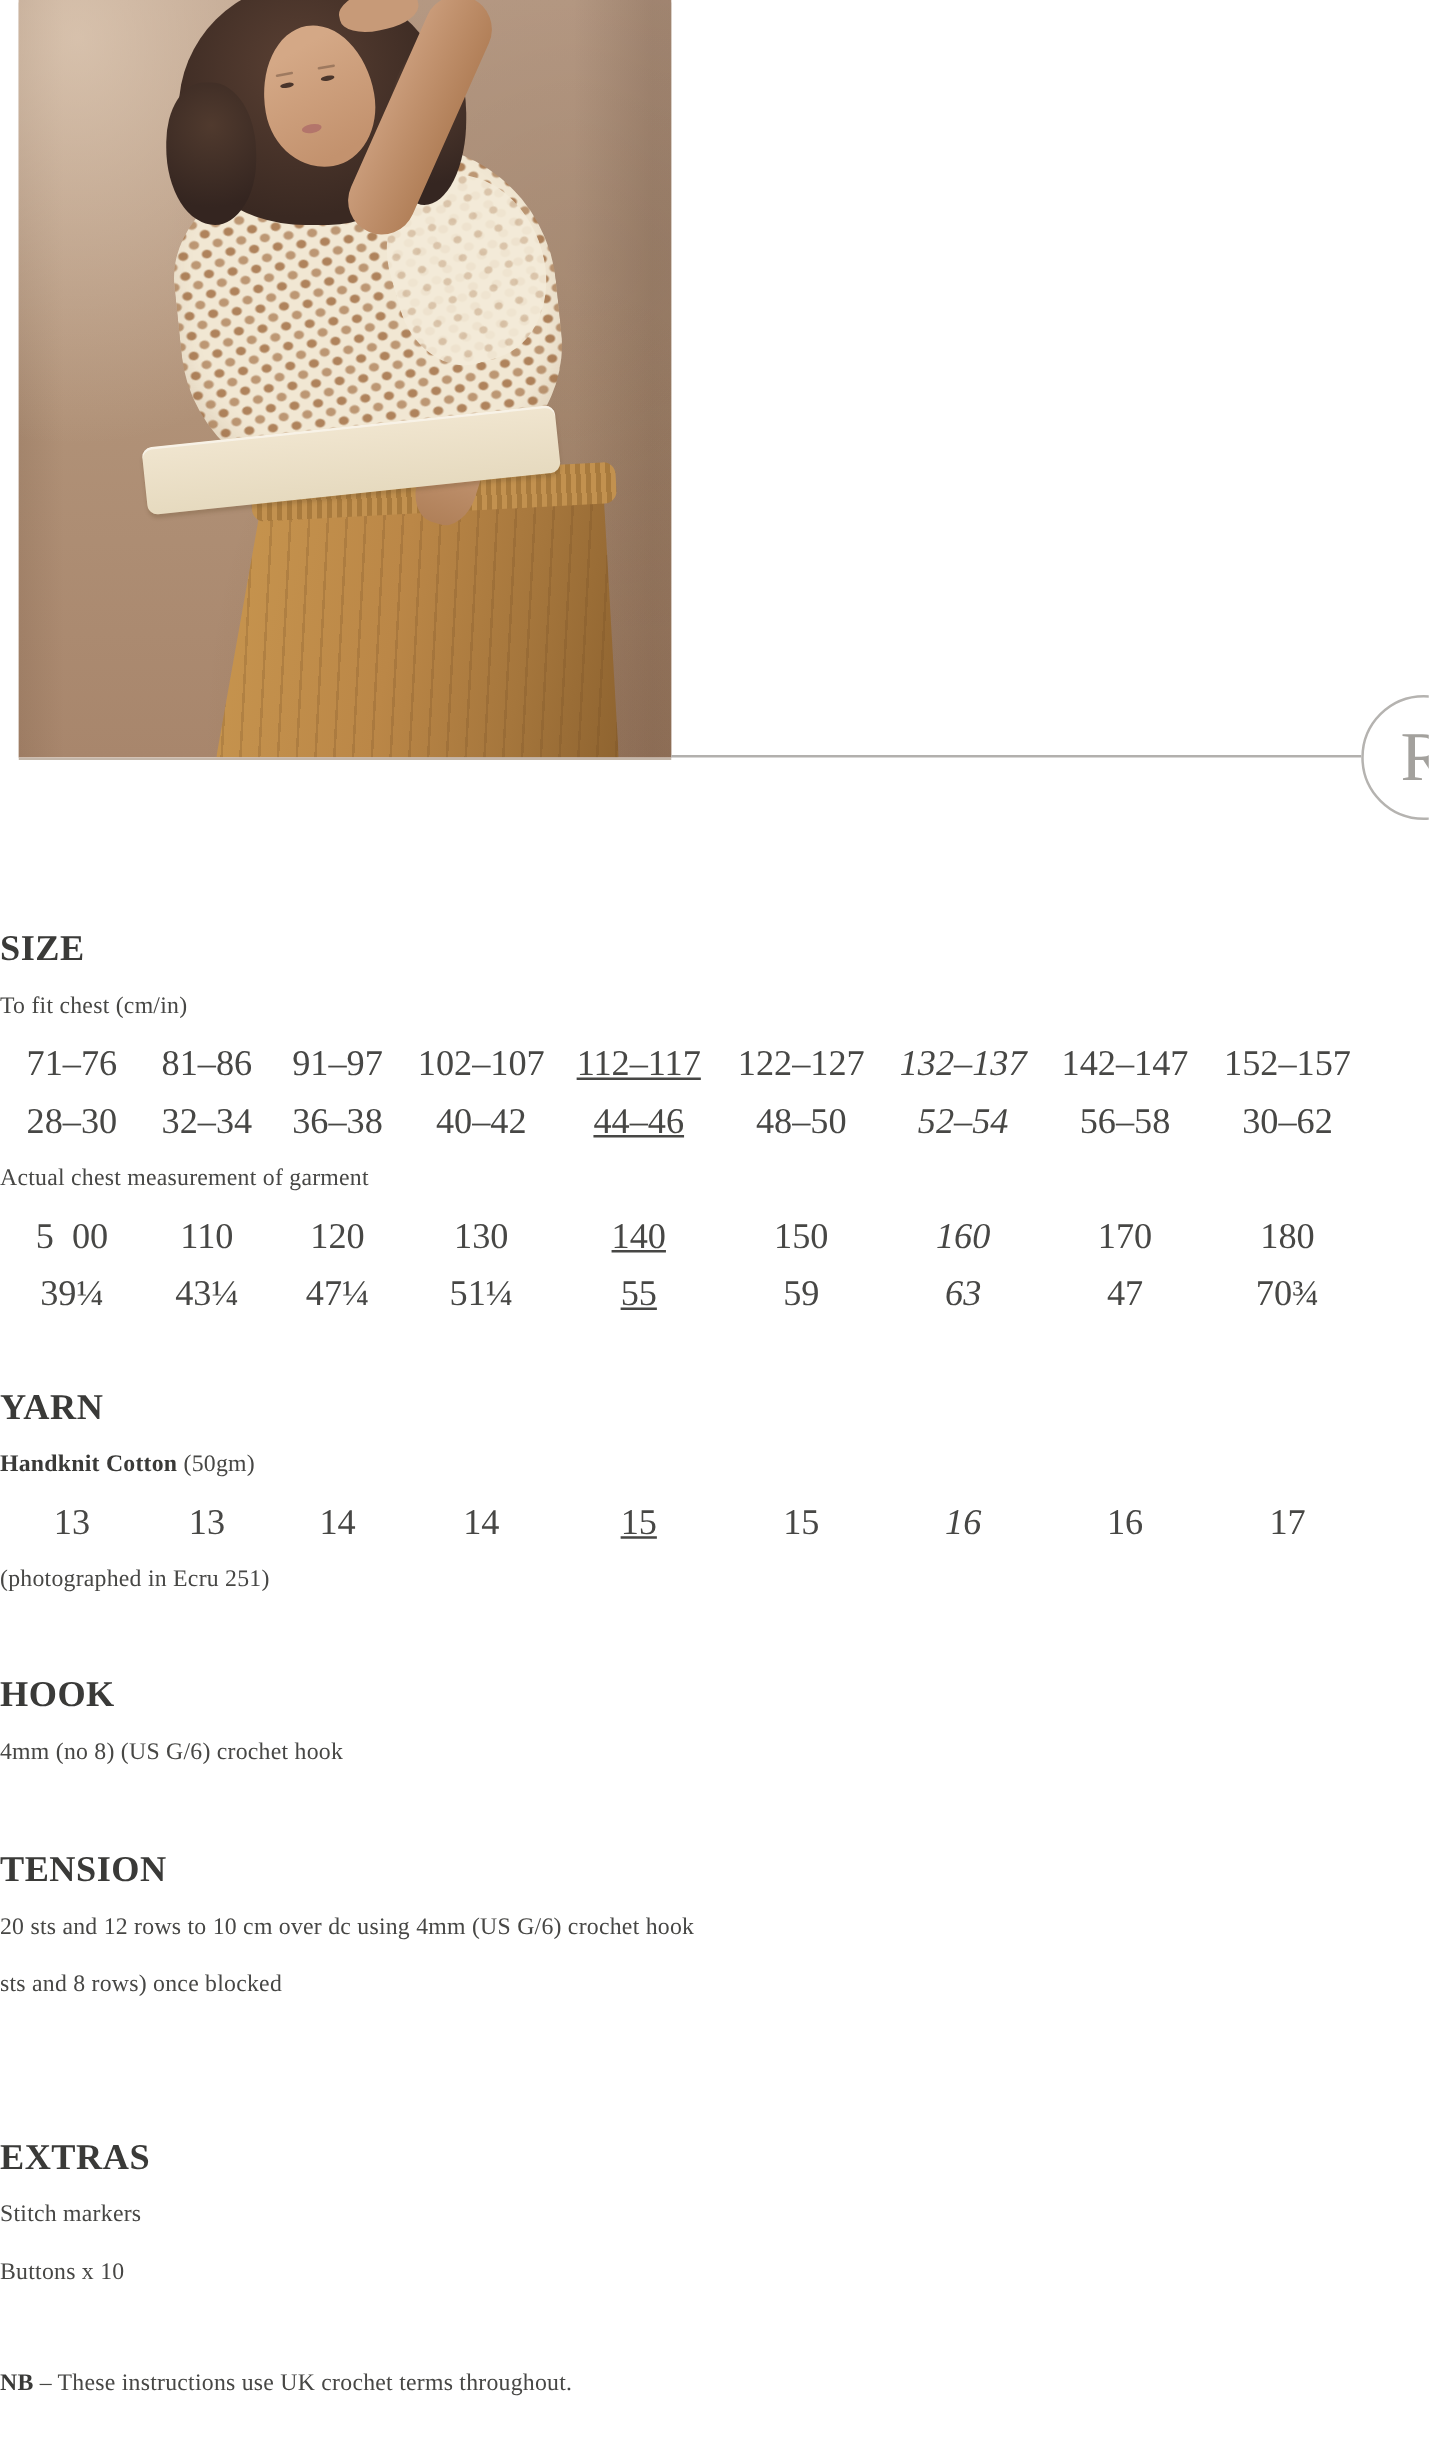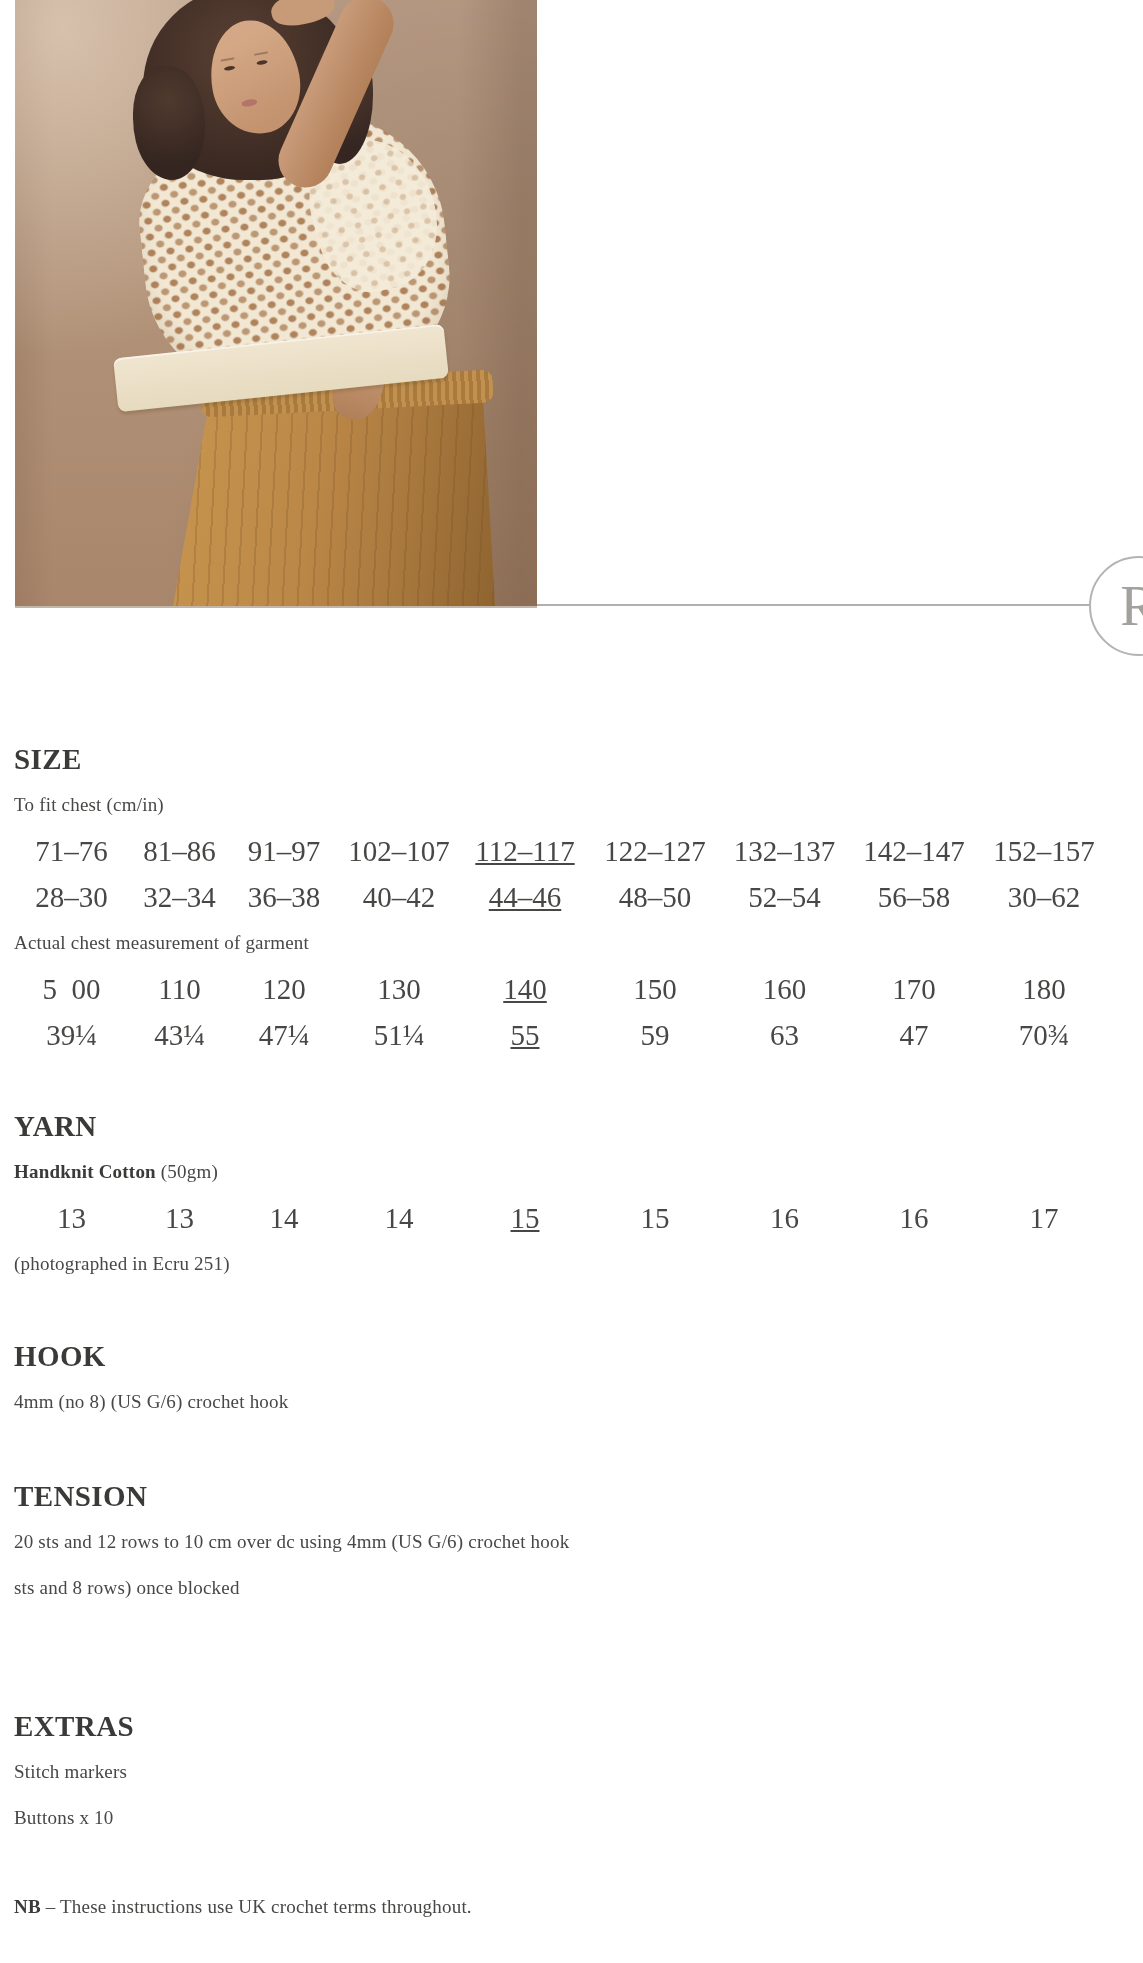--- a/index.html
+++ b/index.html
@@ -94,27 +94,27 @@
   
   .rule{position:absolute;left:537px;top:604px;width:552px;height:2px;background:#b2b0ad;}
   .badge{
     position:absolute;left:1089px;top:556px;width:96px;height:96px;
     border:2px solid #b5b3b0;border-radius:50%;background:#ffffff;
     display:flex;align-items:center;justify-content:center;
     font-size:56px;color:#a3a19d;
   }
 
   
-  section, .nbline{position:absolute;left:14px;width:1110px;}
+  section, .nbline{position:absolute;left:0;width:1110px;}
   h2{margin:0;font-size:29px;line-height:46px;font-weight:bold;color:#3a3a38;letter-spacing:.4px;}
   p{margin:0;font-size:19px;line-height:46px;letter-spacing:.2px;}
   .trow{display:flex;width:1095px;height:46px;line-height:46px;font-size:29px;}
   .c{display:block;text-align:center;white-space:pre;}
   .c1{width:115px;} .c2{width:101px;text-align:center;} .c3{width:108px;} .c4{width:122px;}
-  .c5{width:130px;text-decoration:underline;} .c6{width:130px;} .c7{width:129px;} .c8{width:130px;} .c9{width:130px;}
+  .c5{width:130px;text-decoration:underline;} .c6{width:130px;} .c7{width:129px;font-style:italic;} .c8{width:130px;} .c9{width:130px;}
   .b{font-weight:bold;color:#3a3a38;}
 </style>
 </head>
 <body>
 
 <div>
 
   <div class="photo">
     <div class="neck"></div>
     <div class="skirt"></div>

